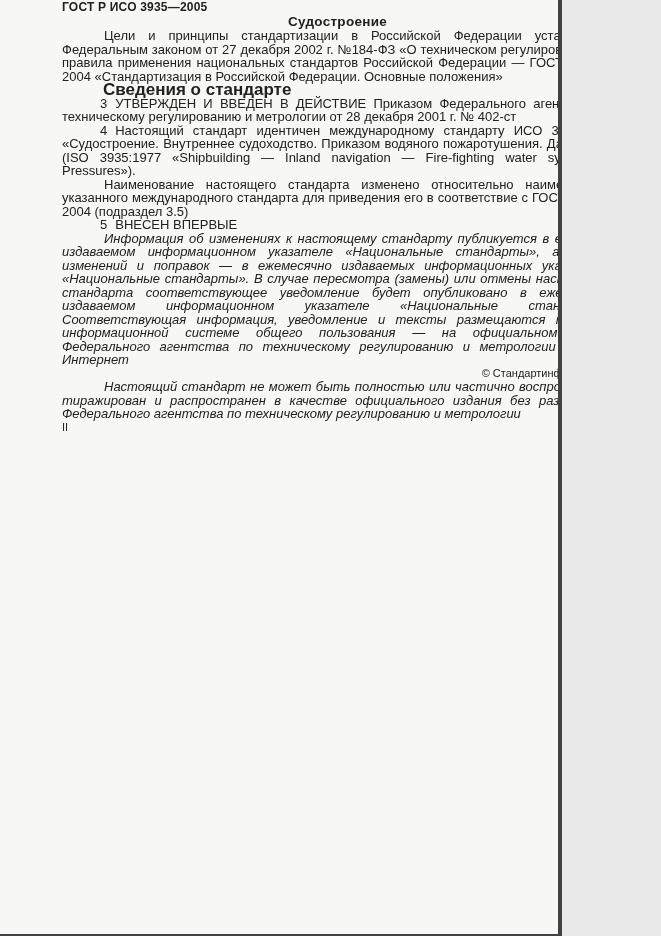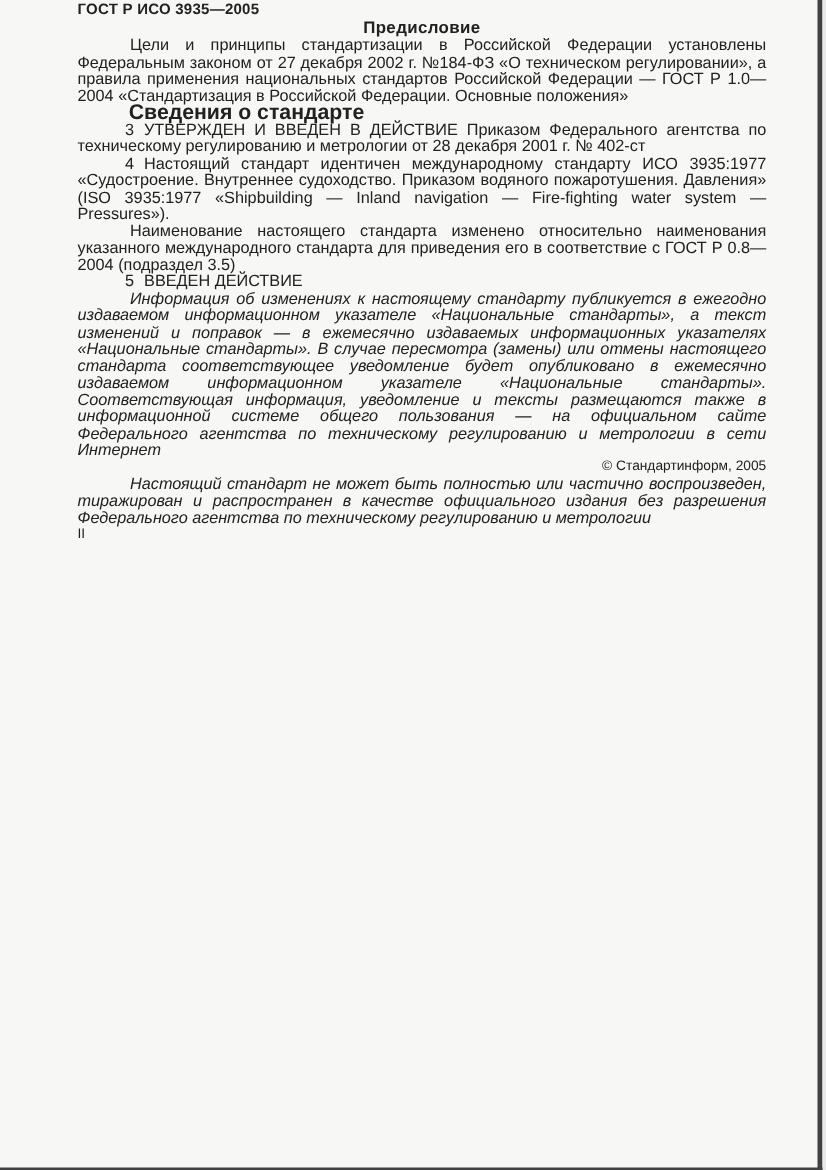--- a/index.html
+++ b/index.html
@@ -2,21 +2,21 @@
 <html><head>
 <meta charset="utf-8">
 <style>
   html, body {
     margin: 0;
     padding: 0;
     background: #e9e9e9;
   }
   .page {
     position: relative;
-    width: 658px;
+    width: 562px;
     height: 936px;
     background: #f7f7f5;
     font-family: "Liberation Sans", sans-serif;
     color: #212121;
     overflow: hidden;
   }
   .content {
     position: absolute;
     left: 62px;
     top: 0;
@@ -97,35 +97,35 @@
   }
 </style>
 </head>
 <body>
 
 <div class="page">
   <div class="content">
 
     <div class="header-code">ГОСТ Р ИСО 3935—2005</div>
 
-    <h1 class="doc-title">Предисловие</h1>
+    <h1 class="doc-title">Судостроение</h1>
 
     <p class="para intro">Цели и принципы стандартизации в Российской Федерации установлены Федеральным законом от 27 декабря 2002 г. №184-ФЗ «О техническом регулировании», а правила применения национальных стандартов Российской Федерации — ГОСТ Р 1.0—2004 «Стандартизация в Российской Федерации. Основные положения»</p>
 
     <p class="section-heading">Сведения о стандарте</p>
 
 
 
     <p class="para item item-3"><span class="num">3</span><span>УТВЕРЖДЕН И ВВЕДЕН В ДЕЙСТВИЕ Приказом Федерального агентства по техническому регулированию и метрологии от 28 декабря 2001 г. № 402-ст</span></p>
 
     <p class="para item item-4"><span class="num">4</span><span>Настоящий стандарт идентичен международному стандарту ИСО 3935:1977 «Судостроение. Внутреннее судоходство. Приказом водяного пожаротушения. Давления» (ISO 3935:1977 «Shipbuilding — Inland navigation — Fire-fighting water system — Pressures»).</span></p>
 
     <p class="para item-4b">Наименование настоящего стандарта изменено относительно наименования указанного международного стандарта для приведения его в соответствие с ГОСТ Р 0.8—2004 (подраздел 3.5)</p>
 
-    <p class="para item item-5"><span class="num">5</span><span>ВВЕДЕН ДЕЙСТВИЕ</span></p>
+    <p class="para item item-5"><span class="num">5</span><span>ВНЕСЕН ВПЕРВЫЕ</span></p>
 
     <p class="para info-note">Информация об изменениях к настоящему стандарту публикуется в ежегодно издаваемом информационном указателе «Национальные стандарты», а текст изменений и поправок — в ежемесячно издаваемых информационных указателях «Национальные стандарты». В случае пересмотра (замены) или отмены настоящего стандарта соответствующее уведомление будет опубликовано в ежемесячно издаваемом информационном указателе «Национальные стандарты». Соответствующая информация, уведомление и тексты размещаются также в информационной системе общего пользования — на официальном сайте Федерального агентства по техническому регулированию и метрологии в сети Интернет</p>
 
     <div class="copyright">© Стандартинформ, 2005</div>
 
     <p class="para restriction">Настоящий стандарт не может быть полностью или частично воспроизведен, тиражирован и распространен в качестве официального издания без разрешения Федерального агентства по техническому регулированию и метрологии</p>
 
     <div class="page-number">II</div>
 
   </div>

